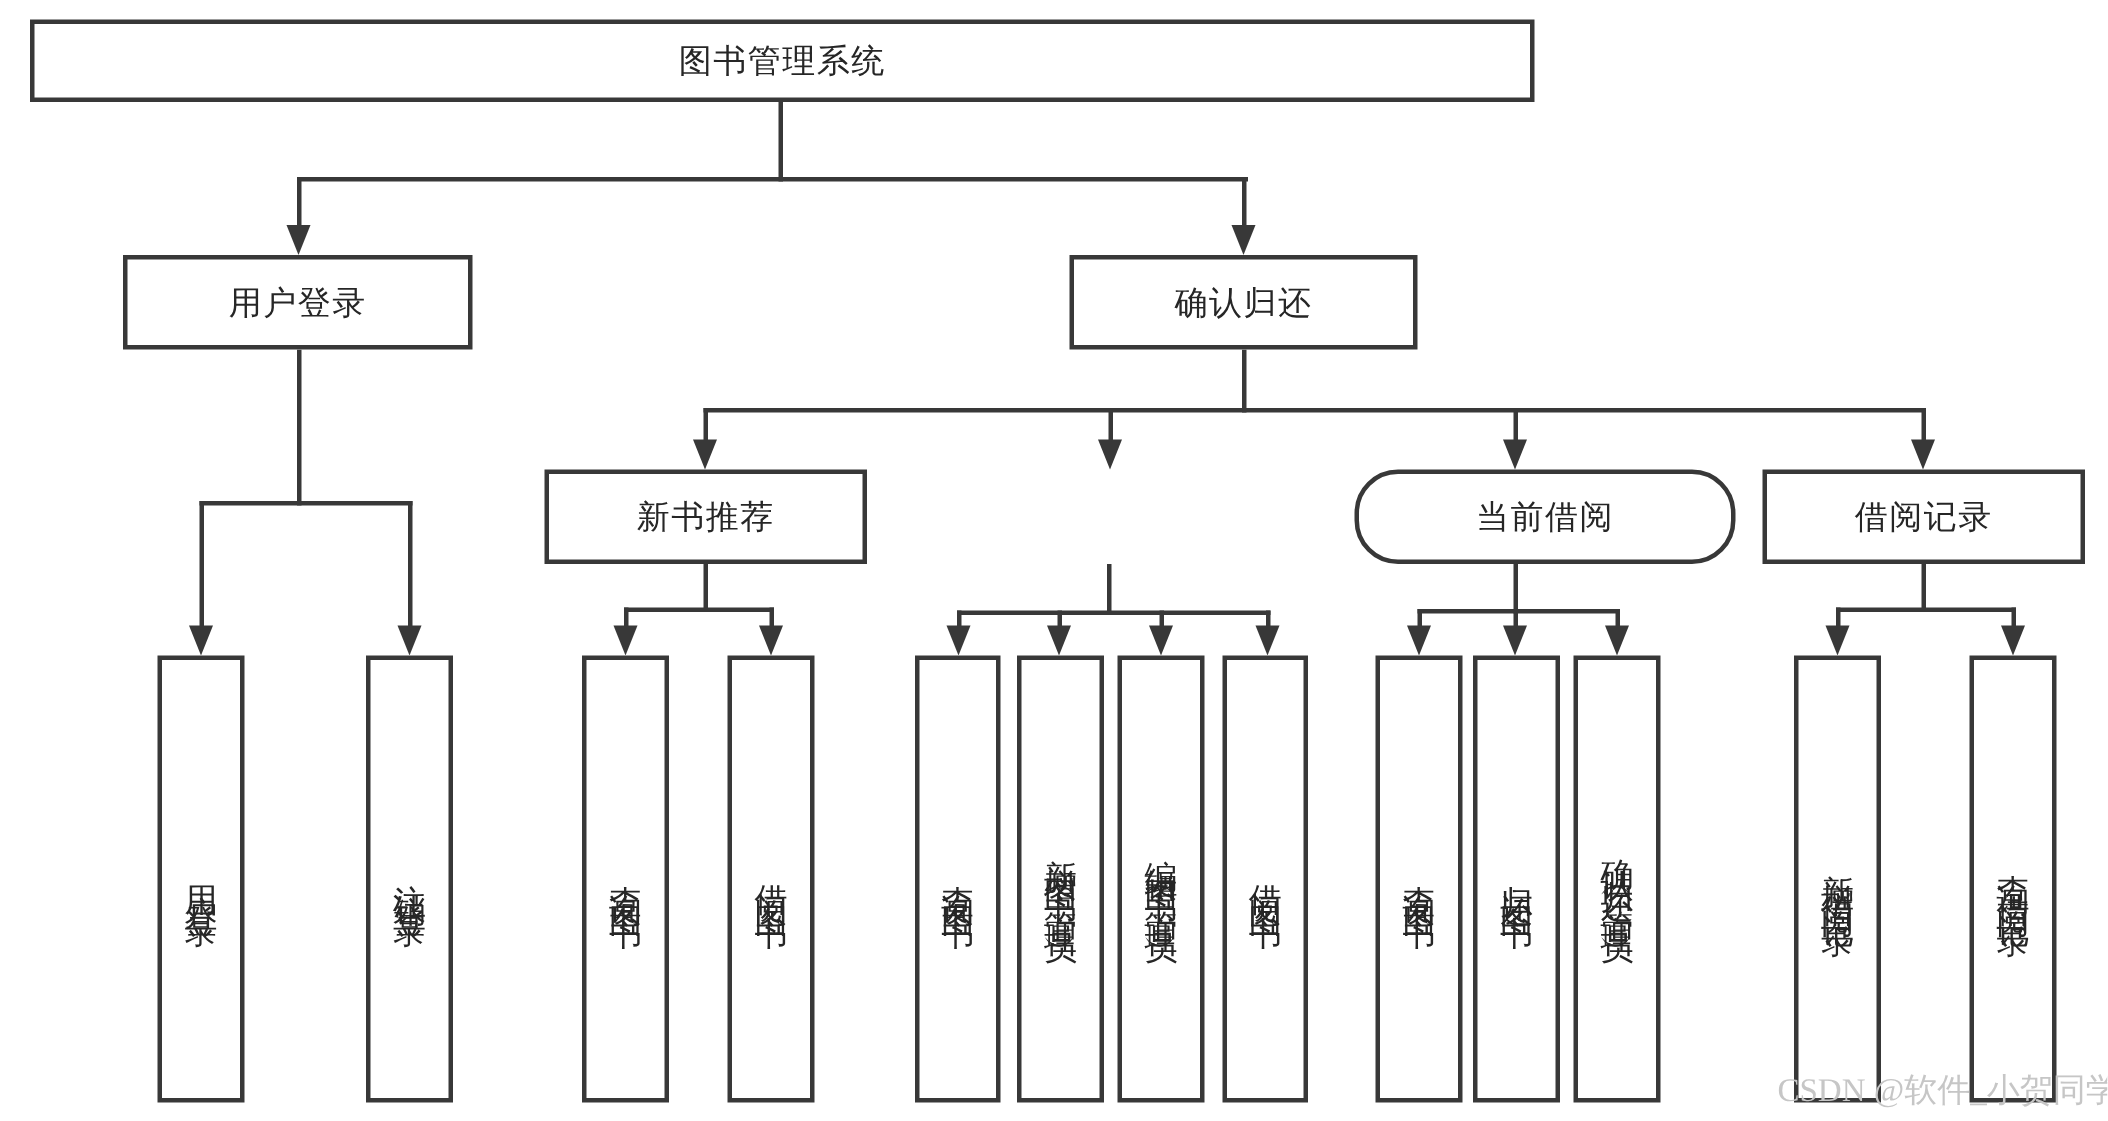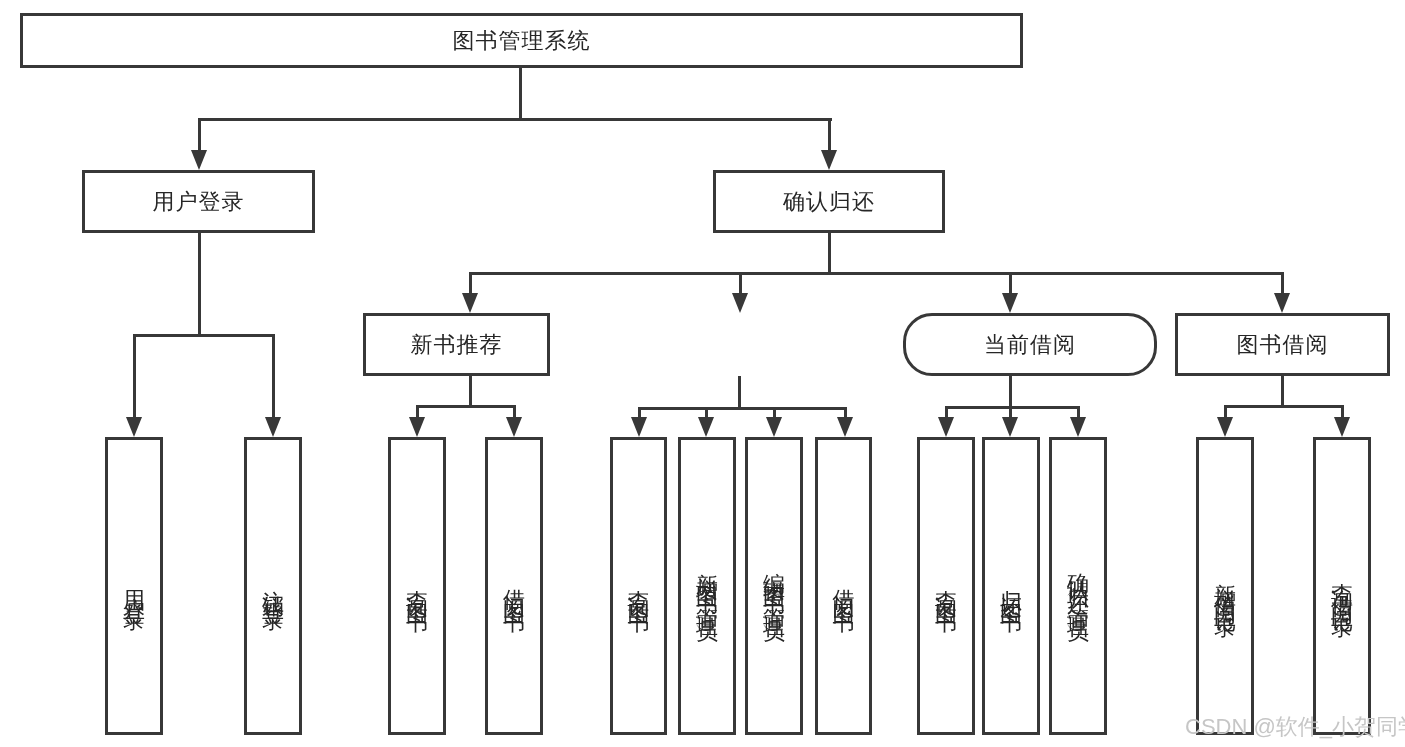--- a/index.html
+++ b/index.html
@@ -8,21 +8,21 @@
     --bg: #ffffff;
     --watermark: #c6c6c6;
   }
   * { margin: 0; padding: 0; box-sizing: border-box; }
   html, body { background: var(--bg); }
   .canvas {
     position: relative;
     width: 1405px;
     height: 747px;
     background: var(--bg);
-    font-family: Liberation Sans, sans-serif;
+    font-family: Liberation Serif, serif;
     overflow: hidden;
   }
   .hbox {
     position: absolute;
     border: 3px solid var(--line);
     background: var(--bg);
     display: flex;
     align-items: center;
     justify-content: center;
     font-size: 22px;
@@ -109,28 +109,28 @@
     <div class="line" style="left:469px; top:272px; width:3px; height:26px;"></div>
     <div class="arrow-down" style="left:462px; top:293px;"></div>
     <div class="line" style="left:739px; top:272px; width:3px; height:26px;"></div>
     <div class="arrow-down" style="left:732px; top:293px;"></div>
     <div class="line" style="left:1009px; top:272px; width:3px; height:26px;"></div>
     <div class="arrow-down" style="left:1002px; top:293px;"></div>
     <div class="line" style="left:1281px; top:272px; width:3px; height:26px;"></div>
     <div class="arrow-down" style="left:1274px; top:293px;"></div>
   </div>
 
-  <div class="hbox" style="left:363px; top:313px; width:187px; height:63px;">
+  <div class="hbox" style="left:363px; top:313px; width:215px; height:63px;">
     <span>新书推荐</span>
   </div>
   <div class="hbox" style="left:903px; top:313px; width:254px; height:63px;border-radius:29px;">
     <span>当前借阅</span>
   </div>
   <div class="hbox" style="left:1175px; top:313px; width:215px; height:63px;">
-    <span>图书借阅</span>
+    <span>借阅记录</span>
   </div>
 
   <div>
     <div class="line" style="left:469px; top:376px; width:3px; height:32px;"></div>
     <div class="line" style="left:416px; top:405px; width:100px; height:3px;"></div>
     <div class="line" style="left:416px; top:405px; width:3px; height:16px;"></div>
     <div class="arrow-down" style="left:409px; top:417px;"></div>
     <div class="line" style="left:513px; top:405px; width:3px; height:16px;"></div>
     <div class="arrow-down" style="left:506px; top:417px;"></div>
   </div>

